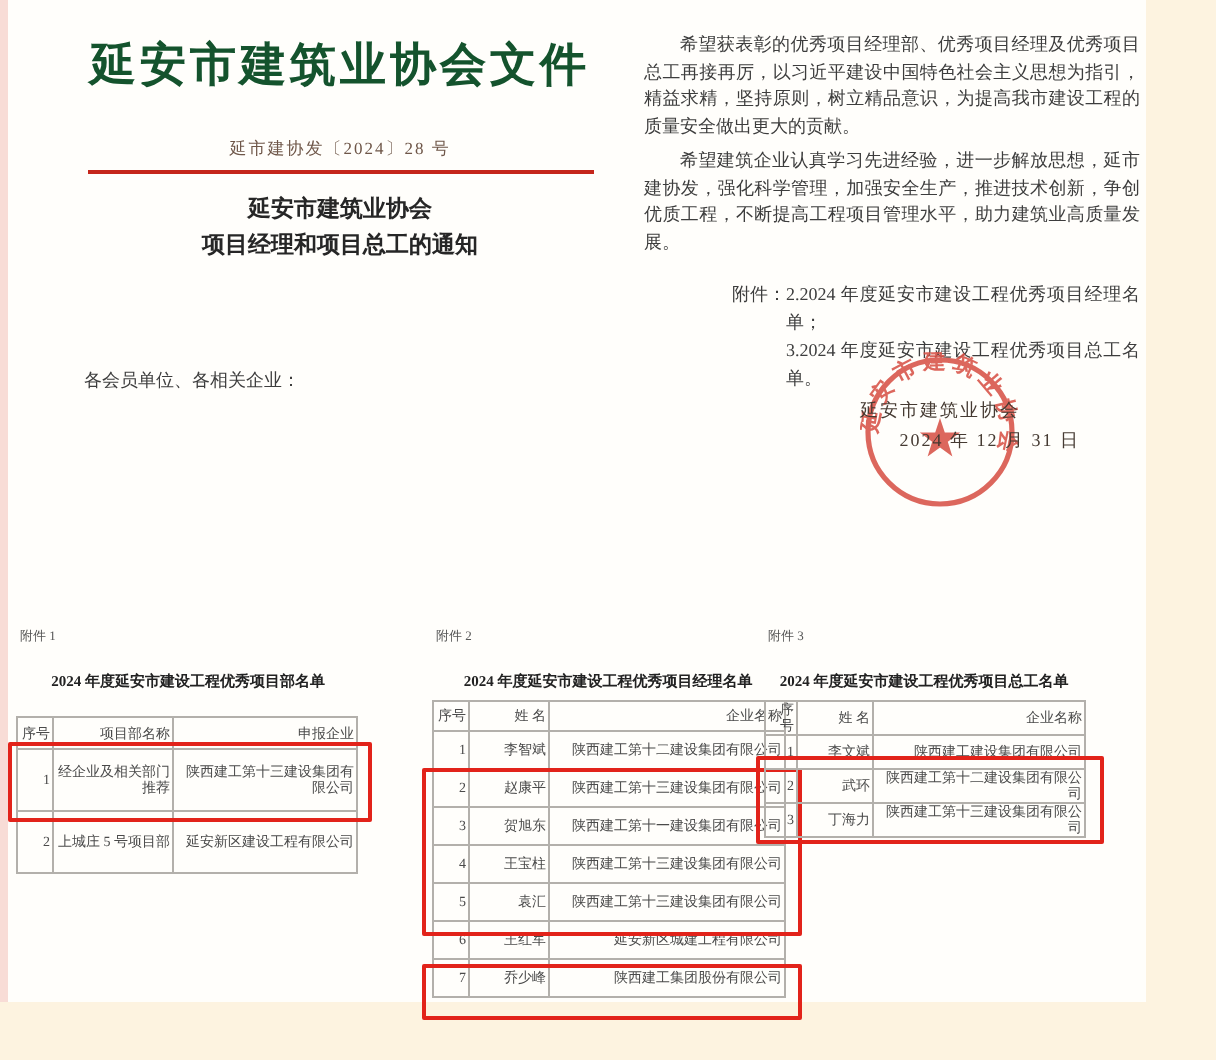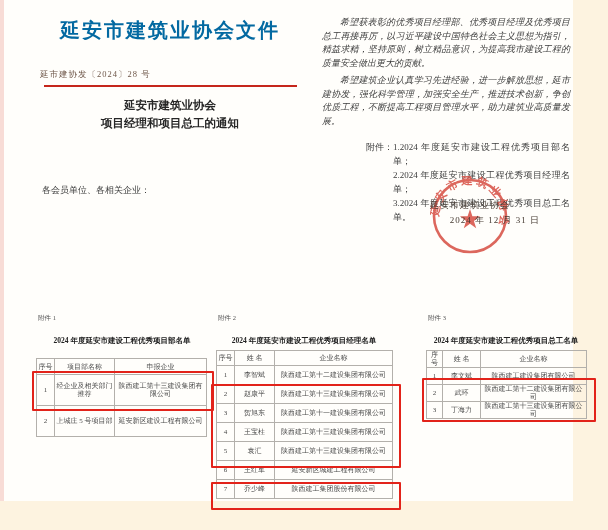--- a/index.html
+++ b/index.html
@@ -4,50 +4,50 @@
 <style>
   html,body{margin:0;padding:0;}
   body{font-family:"Liberation Serif","DejaVu Serif",serif;}
   .page{position:relative;width:608px;height:530px;background:#fffefb;overflow:hidden;}
   .strip-left{position:absolute;left:0;top:0;width:4px;height:530px;background:#f8dcd6;}
   .strip-right{position:absolute;left:573px;top:0;width:35px;height:530px;background:#fdf3e0;}
   .strip-bottom{position:absolute;left:0;top:501px;width:608px;height:29px;background:#fdf3e0;}
 
   
   .masthead{position:absolute;left:40px;top:17px;width:260px;text-align:center;
-            font-size:20px;font-weight:bold;color:#0369a1;letter-spacing:2px;white-space:nowrap;}
-  .doc-number{position:absolute;left:40px;top:69px;width:260px;text-align:left;
+            font-size:23px;font-weight:bold;color:#14532d;letter-spacing:2px;white-space:nowrap;}
+  .doc-number{position:absolute;left:40px;top:69px;width:260px;text-align:center;
               font-size:8.5px;color:#6e5648;letter-spacing:1px;}
   .red-rule{position:absolute;left:44px;top:85px;width:253px;height:2px;background:#c5261b;}
   .doc-title{position:absolute;left:36px;top:96px;width:268px;text-align:center;
              font-size:11.5px;font-weight:bold;color:#262626;line-height:18px;}
   .body-left{position:absolute;left:42px;top:157px;width:258px;font-size:9px;
              color:#3d3d3d;line-height:13.5px;text-align:justify;margin-top:27px;}
   .body-left .para{text-indent:2em;margin:3px 0 0 0;}
 
   
   .body-right{position:absolute;left:322px;top:16px;width:248px;font-size:9px;
               color:#3d3d3d;line-height:13.5px;text-align:justify;}
-  .body-right .para{text-indent:2em;margin:0 0 4px 0;font-style:italic;}
+  .body-right .para{text-indent:2em;margin:0 0 4px 0;}
   .attachments{display:flex;margin-top:12px;padding-left:22px;line-height:14px;}
   .att-label{flex:0 0 auto;color:#3d3d3d;margin-left:22px;}
   .att-items{flex:1;}
   .stamp{position:absolute;left:430px;top:176px;width:80px;height:80px;opacity:0.88;}
   .signer{position:absolute;left:400px;top:199px;width:140px;text-align:center;
           font-size:9px;color:#453a32;letter-spacing:1px;}
   .sign-date{position:absolute;left:400px;top:214px;width:140px;text-align:right;
              font-size:9px;color:#453a32;letter-spacing:1px;}
 
   
   .att-table{position:absolute;font-size:7px;color:#4a4a4a;}
   .att-no{position:absolute;top:0;left:2px;font-size:6.5px;color:#555;}
   .att-title{position:absolute;top:22px;left:0;right:0;text-align:center;
              font-weight:bold;font-size:7.5px;color:#222;white-space:nowrap;}
   .att-table table{border-collapse:collapse;table-layout:fixed;position:absolute;left:0;}
-  .att-table td,.att-table th{border:1px solid #b3b0ab;text-align:center;
+  .att-table td,.att-table th{border:1px solid #b3b0ab;text-align:right;
         font-weight:normal;padding:0 1px;overflow:hidden;line-height:8px;}
   .t1 table{top:44px;width:170px;}
   .t1 td,.t1 th{height:15px;}
   .t1 tr.tall td{height:30px;}
   .t2 table{top:36px;width:176px;}
   .t2 th{height:14px;}
   .t2 td{height:18px;}
   .t3 table{top:36px;width:160px;}
   .t3 th{height:12px;}
   .t3 td{height:16px;}
@@ -71,39 +71,38 @@
   <div class="body-left">
     <div>各会员单位、各相关企业：</div>
   </div>
 
   <div class="body-right">
     <div class="para">希望获表彰的优秀项目经理部、优秀项目经理及优秀项目总工再接再厉，以习近平建设中国特色社会主义思想为指引，精益求精，坚持原则，树立精品意识，为提高我市建设工程的质量安全做出更大的贡献。</div>
     <div class="para">希望建筑企业认真学习先进经验，进一步解放思想，延市建协发，强化科学管理，加强安全生产，推进技术创新，争创优质工程，不断提高工程项目管理水平，助力建筑业高质量发展。</div>
     <div class="attachments">
       <span class="att-label">附件：</span>
       <div class="att-items">
-        <div>1.2024 年度延安市建设工程优秀项目部名单；</div>
         <div>2.2024 年度延安市建设工程优秀项目经理名单；</div>
         <div>3.2024 年度延安市建设工程优秀项目总工名单。</div>
       </div>
     </div>
   </div>
 
   <svg class="stamp" viewBox="0 0 80 80">
     <circle cx="40" cy="40" r="36" fill="none" stroke="#d85348" stroke-width="2.6"></circle>
     <path id="sealArc" d="M 11 50 A 31 31 0 1 1 69 50" fill="none"></path>
     <text font-size="11" fill="#d85348" letter-spacing="3" font-weight="bold">
       <textPath href="#sealArc" startOffset="8%">延安市建筑业协会</textPath>
     </text>
     <polygon fill="#d85348" points="40,33 42.4,40.3 50.1,40.3 43.9,44.9 46.2,52.3 40,47.8 33.8,52.3 36.1,44.9 29.9,40.3 37.6,40.3"></polygon>
   </svg>
   <div class="signer">延安市建筑业协会</div>
   <div class="sign-date">2024 年 12 月 31 日</div>
 
-  <div class="att-table t1" style="left:36px;top:314px;width:172px;height:135px;">
+  <div class="att-table t1" style="left:8px;top:314px;width:172px;height:135px;">
     <div class="att-no">附件 1</div>
     <div class="att-title">2024 年度延安市建设工程优秀项目部名单</div>
     <table>
       <colgroup>
           <col style="width:18px">
           <col style="width:60px">
           <col style="width:92px">
         </colgroup>
       <tbody>
           <tr>
@@ -175,21 +174,21 @@
         <td>7</td>
         <td>乔少峰</td>
         <td>陕西建工集团股份有限公司</td>
       </tr>
     </tbody>
       </table>
     <div class="hl" style="left:-5px;top:70px;width:186px;height:80px;"></div>
     <div class="hl" style="left:-5px;top:168px;width:186px;height:24px;"></div>
   </div>
 
-  <div class="att-table t3" style="left:426px;top:314px;width:160px;height:115px;">
+  <div class="att-table t3" style="left:382px;top:314px;width:160px;height:115px;">
     <div class="att-no">附件 3</div>
     <div class="att-title">2024 年度延安市建设工程优秀项目总工名单</div>
     <table>
       <colgroup>
           <col style="width:16px">
           <col style="width:38px">
           <col style="width:106px">
         </colgroup>
       <tbody>
           <tr>

